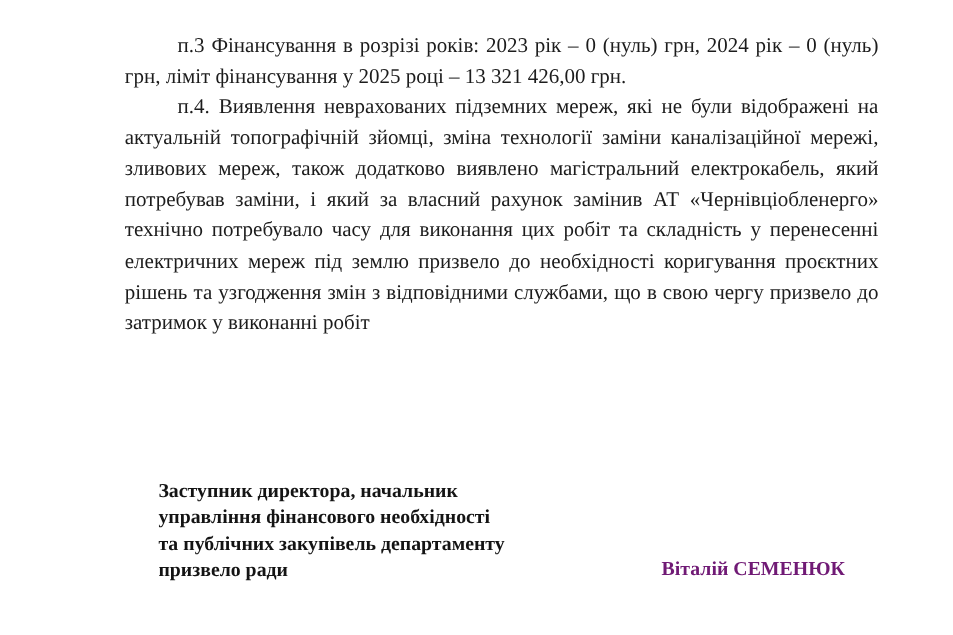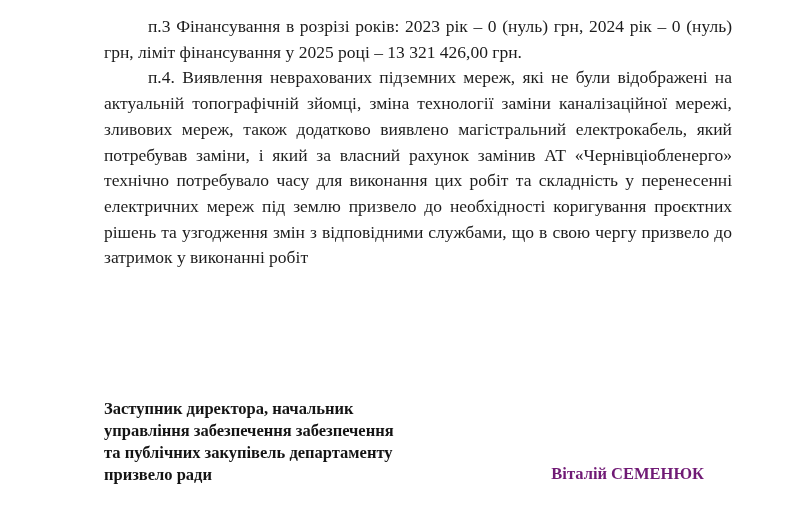--- a/index.html
+++ b/index.html
@@ -12,21 +12,21 @@
     background: #ffffff;
     font-family: "Liberation Serif", serif;
     color: #1a1a1a;
     overflow: hidden;
   }
   .page {
     position: relative;
     width: 794px;
     height: 529px;
     box-sizing: border-box;
-    padding: 14px 62px 0 104px;
+    padding: 25px 62px 0 104px;
   }
   .body-text {
     font-size: 17.5px;
     line-height: 1.47;
     text-align: justify;
     text-justify: inter-word;
     color: #1c1c1c;
   }
   .body-text p {
     margin: 0;
@@ -40,20 +40,21 @@
   }
   .sig-lines {
     font-family: "Liberation Serif", serif;
     font-weight: bold;
     font-size: 16.5px;
     line-height: 1.33;
     color: #141414;
   }
   .sig-lines div {
     white-space: nowrap;
+    margin-left: 28px;
   }
   .sig-name-row {
     position: relative;
     height: 0;
   }
   .sig-name {
     position: absolute;
     right: 28px;
     top: -22px;
     font-family: "Liberation Serif", serif;
@@ -69,21 +70,21 @@
 <div class="page">
 
   <div class="body-text">
     <p>п.3 Фінансування в розрізі років: 2023 рік – 0 (нуль) грн, 2024 рік – 0 (нуль) грн, ліміт фінансування у 2025 році – 13 321 426,00 грн.</p>
     <p>п.4. Виявлення неврахованих підземних мереж, які не були відображені на актуальній топографічній зйомці, зміна технології заміни каналізаційної мережі, зливових мереж, також додатково виявлено магістральний електрокабель, який потребував заміни, і який за власний рахунок замінив АТ «Чернівціобленерго» технічно потребувало часу для виконання цих робіт та складність у перенесенні електричних мереж під землю призвело до необхідності коригування проєктних рішень та узгодження змін з відповідними службами, що в свою чергу призвело до затримок у виконанні робіт</p>
   </div>
 
   <div class="sig-block">
     <div class="sig-lines">
       <div>Заступник директора, начальник</div>
-      <div>управління забезпечення забезпечення</div>
+      <div>управління фінансового необхідності</div>
       <div>та публічних закупівель департаменту</div>
       <div>призвело ради</div>
     </div>
     <div class="sig-name-row">
       <span class="sig-name">Віталій СЕМЕНЮК</span>
     </div>
   </div>
 
 </div>
 

